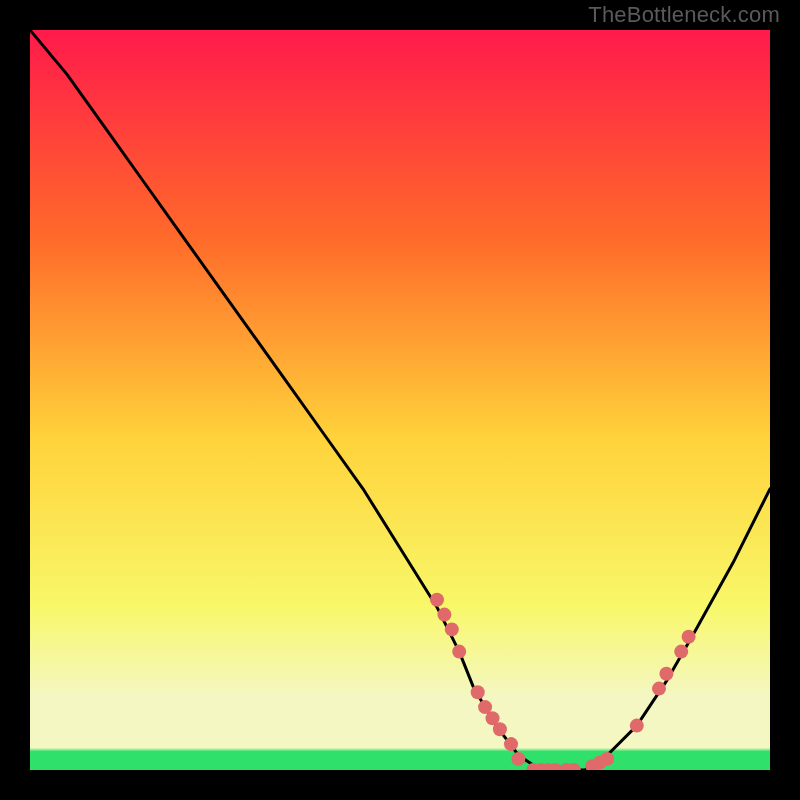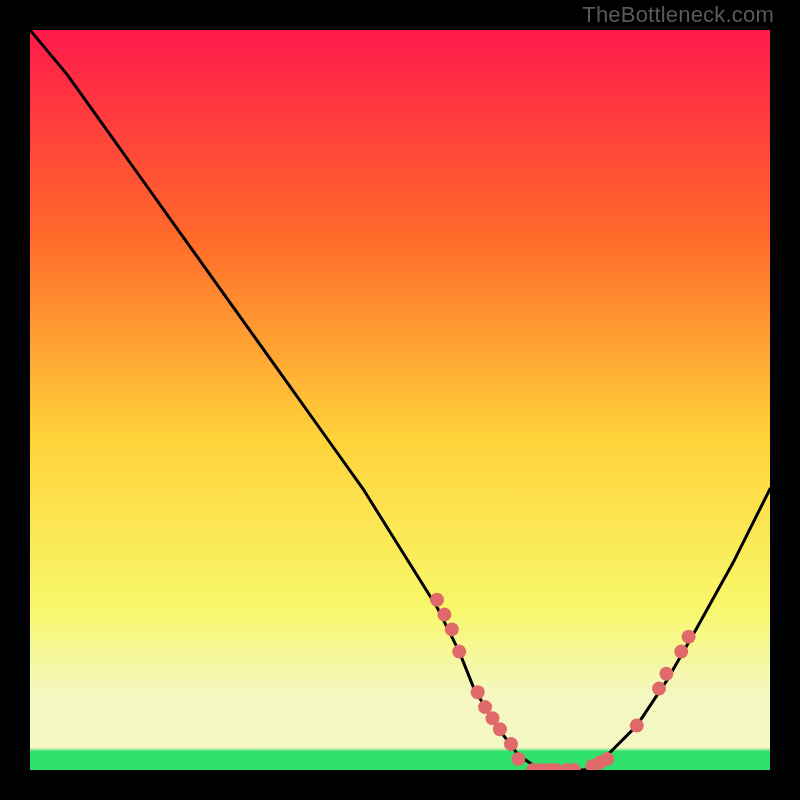--- a/index.html
+++ b/index.html
@@ -15,21 +15,21 @@
     position: absolute;
     left: 0;
     top: 0;
     width: 800px;
     height: 800px;
     background: #000;
   }
   .watermark {
     position: absolute;
     top: 2px;
-    right: 26px;
+    right: 20px;
     color: #5a5a5a;
     font-size: 22px;
     font-weight: 500;
     letter-spacing: 0.2px;
     user-select: none;
   }
   .plot {
     position: absolute;
     left: 30px;
     top: 30px;

